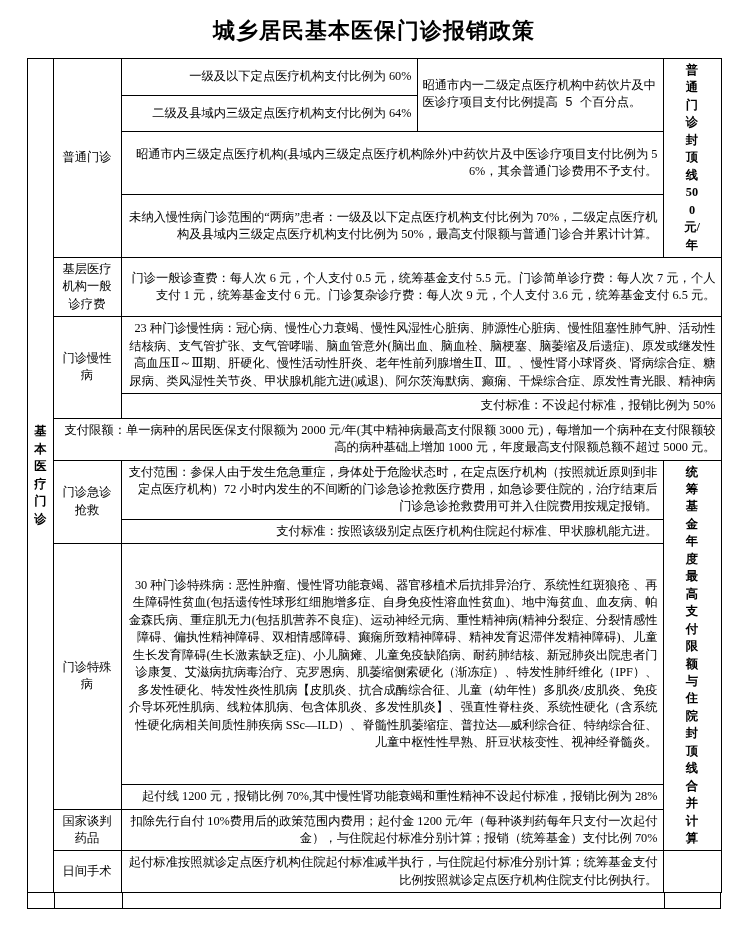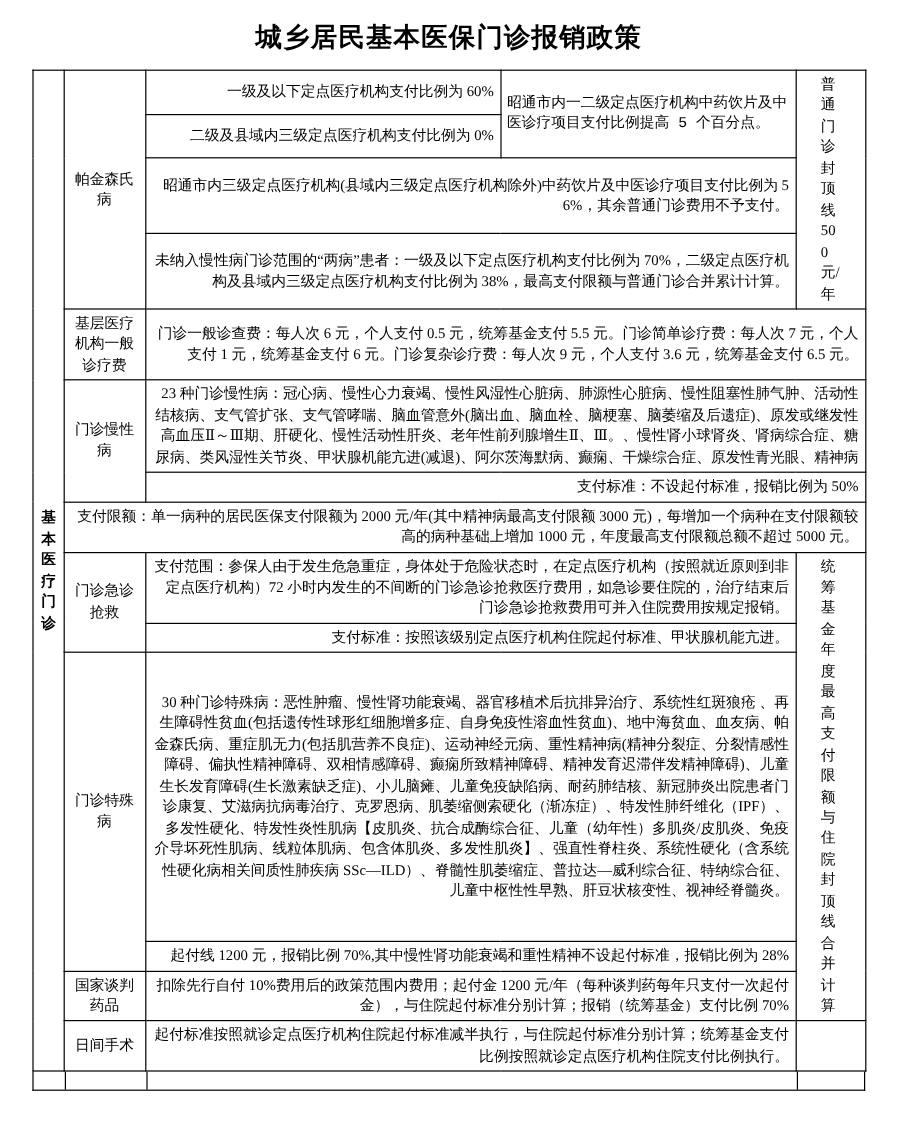--- a/index.html
+++ b/index.html
@@ -65,23 +65,25 @@
     text-align: center;
     font-size: 12.5px;
     line-height: 1.5;
     padding: 3px 4px;
   }
   td.body {
     text-align: right;
   }
   td.rightcol {
     width: 58px;
+    text-align: center;
     font-size: 12.3px;
     line-height: 1.5;
     padding: 3px 6px;
+    font-weight: bold;
   }
   td.rightcol .vtext {
     display: block;
     width: 16px;
     margin: 0 auto;
     word-break: break-all;
   }
   td.note {
     width: 246px;
     text-align: left;
@@ -121,35 +123,35 @@
       <col style="width:296px">
       <col style="width:246px">
       <col style="width:58px">
     </colgroup>
     <tbody>
 
       <tr>
         <td class="vert" rowspan="14">
           <span class="vtext">基本医疗门诊</span>
         </td>
-        <td class="cat" rowspan="4">帕金森氏病</td>
+        <td class="cat" rowspan="4">普通门诊</td>
         <td class="body">一级及以下定点医疗机构支付比例为 60%</td>
         <td class="note" rowspan="2">昭通市内一二级定点医疗机构中药饮片及中医诊疗项目支付比例提高 5 个百分点。</td>
         <td class="rightcol" rowspan="4">
           <span class="vtext">普通门诊封顶线 500 元/年</span>
         </td>
       </tr>
       <tr>
-        <td class="body">二级及县域内三级定点医疗机构支付比例为 0%</td>
+        <td class="body">二级及县域内三级定点医疗机构支付比例为 64%</td>
       </tr>
       <tr>
         <td class="body" colspan="2">昭通市内三级定点医疗机构(县域内三级定点医疗机构除外)中药饮片及中医诊疗项目支付比例为 56%，其余普通门诊费用不予支付。</td>
       </tr>
       <tr>
-        <td class="body" colspan="2">未纳入慢性病门诊范围的“两病”患者：一级及以下定点医疗机构支付比例为 70%，二级定点医疗机构及县域内三级定点医疗机构支付比例为 38%，最高支付限额与普通门诊合并累计计算。</td>
+        <td class="body" colspan="2">未纳入慢性病门诊范围的“两病”患者：一级及以下定点医疗机构支付比例为 70%，二级定点医疗机构及县域内三级定点医疗机构支付比例为 50%，最高支付限额与普通门诊合并累计计算。</td>
       </tr>
 
       <tr>
         <td class="cat">基层医疗机构一般诊疗费</td>
         <td class="body" colspan="3">门诊一般诊查费：每人次 6 元，个人支付 0.5 元，统筹基金支付 5.5 元。门诊简单诊疗费：每人次 7 元，个人支付 1 元，统筹基金支付 6 元。门诊复杂诊疗费：每人次 9 元，个人支付 3.6 元，统筹基金支付 6.5 元。</td>
       </tr>
 
       <tr>
         <td class="cat" rowspan="2">门诊慢性病</td>
         <td class="body" colspan="3">23 种门诊慢性病：冠心病、慢性心力衰竭、慢性风湿性心脏病、肺源性心脏病、慢性阻塞性肺气肿、活动性结核病、支气管扩张、支气管哮喘、脑血管意外(脑出血、脑血栓、脑梗塞、脑萎缩及后遗症)、原发或继发性高血压Ⅱ～Ⅲ期、肝硬化、慢性活动性肝炎、老年性前列腺增生Ⅱ、Ⅲ。、慢性肾小球肾炎、肾病综合症、糖尿病、类风湿性关节炎、甲状腺机能亢进(减退)、阿尔茨海默病、癫痫、干燥综合症、原发性青光眼、精神病</td>

